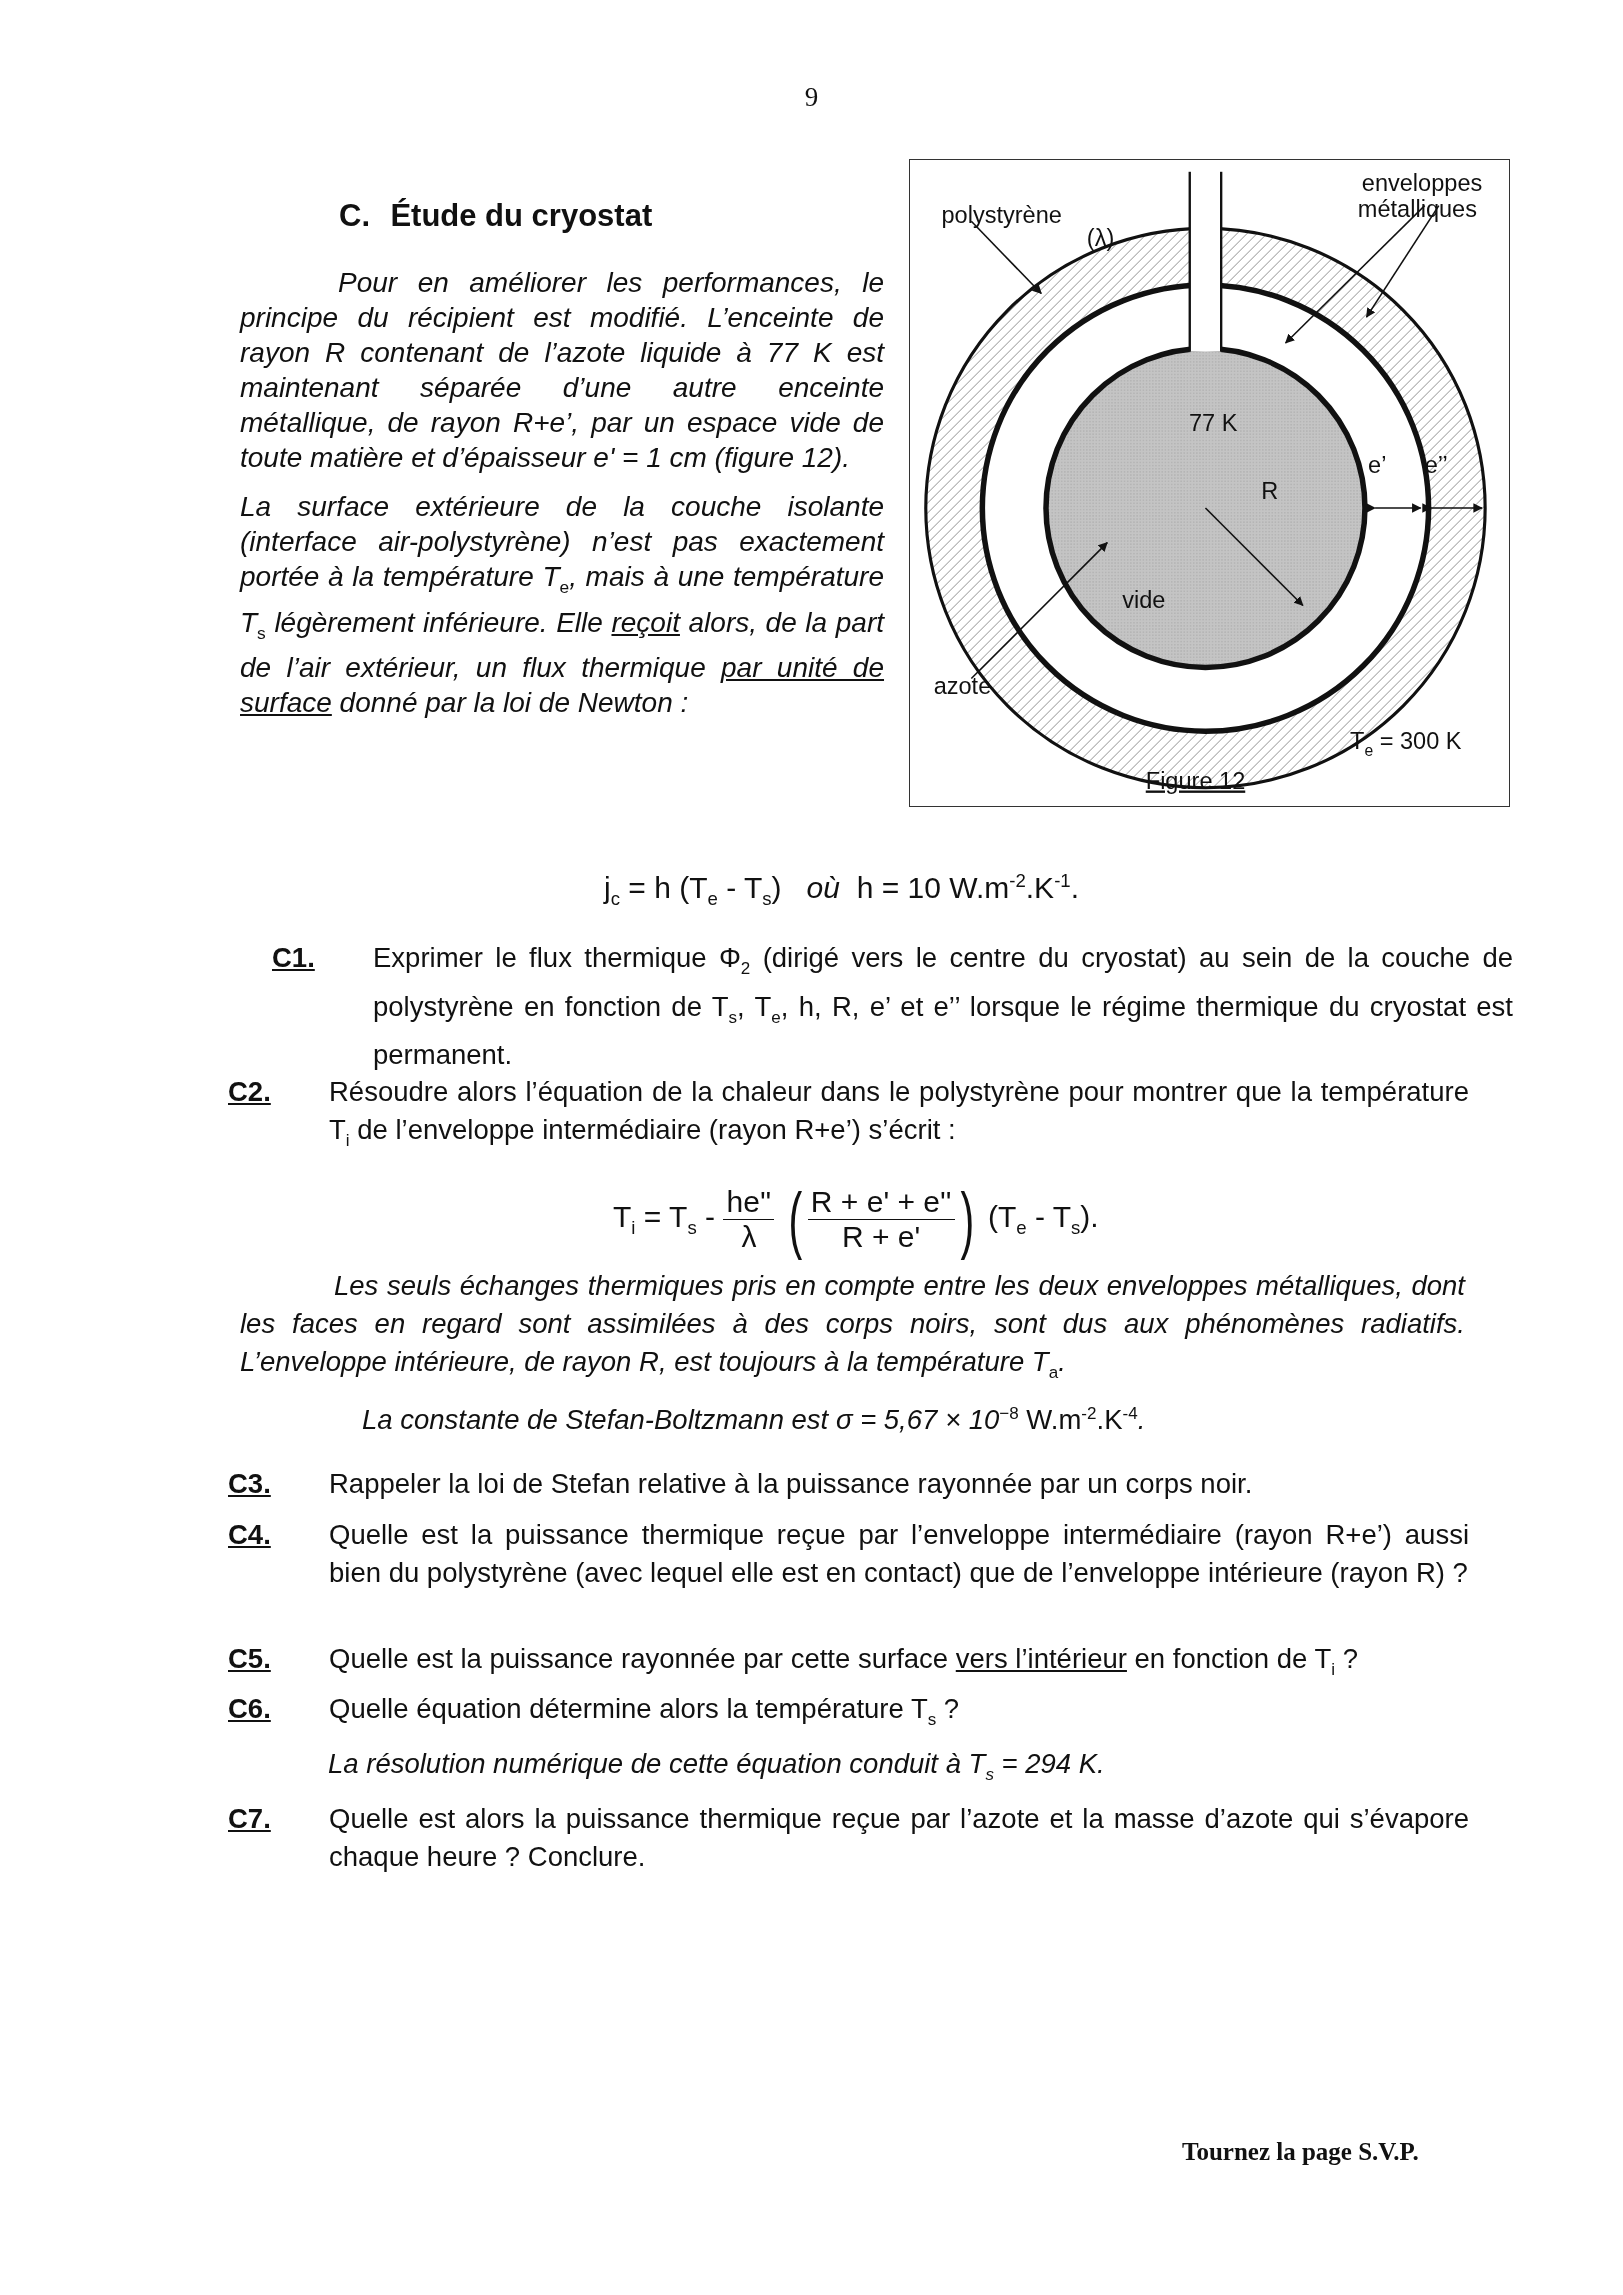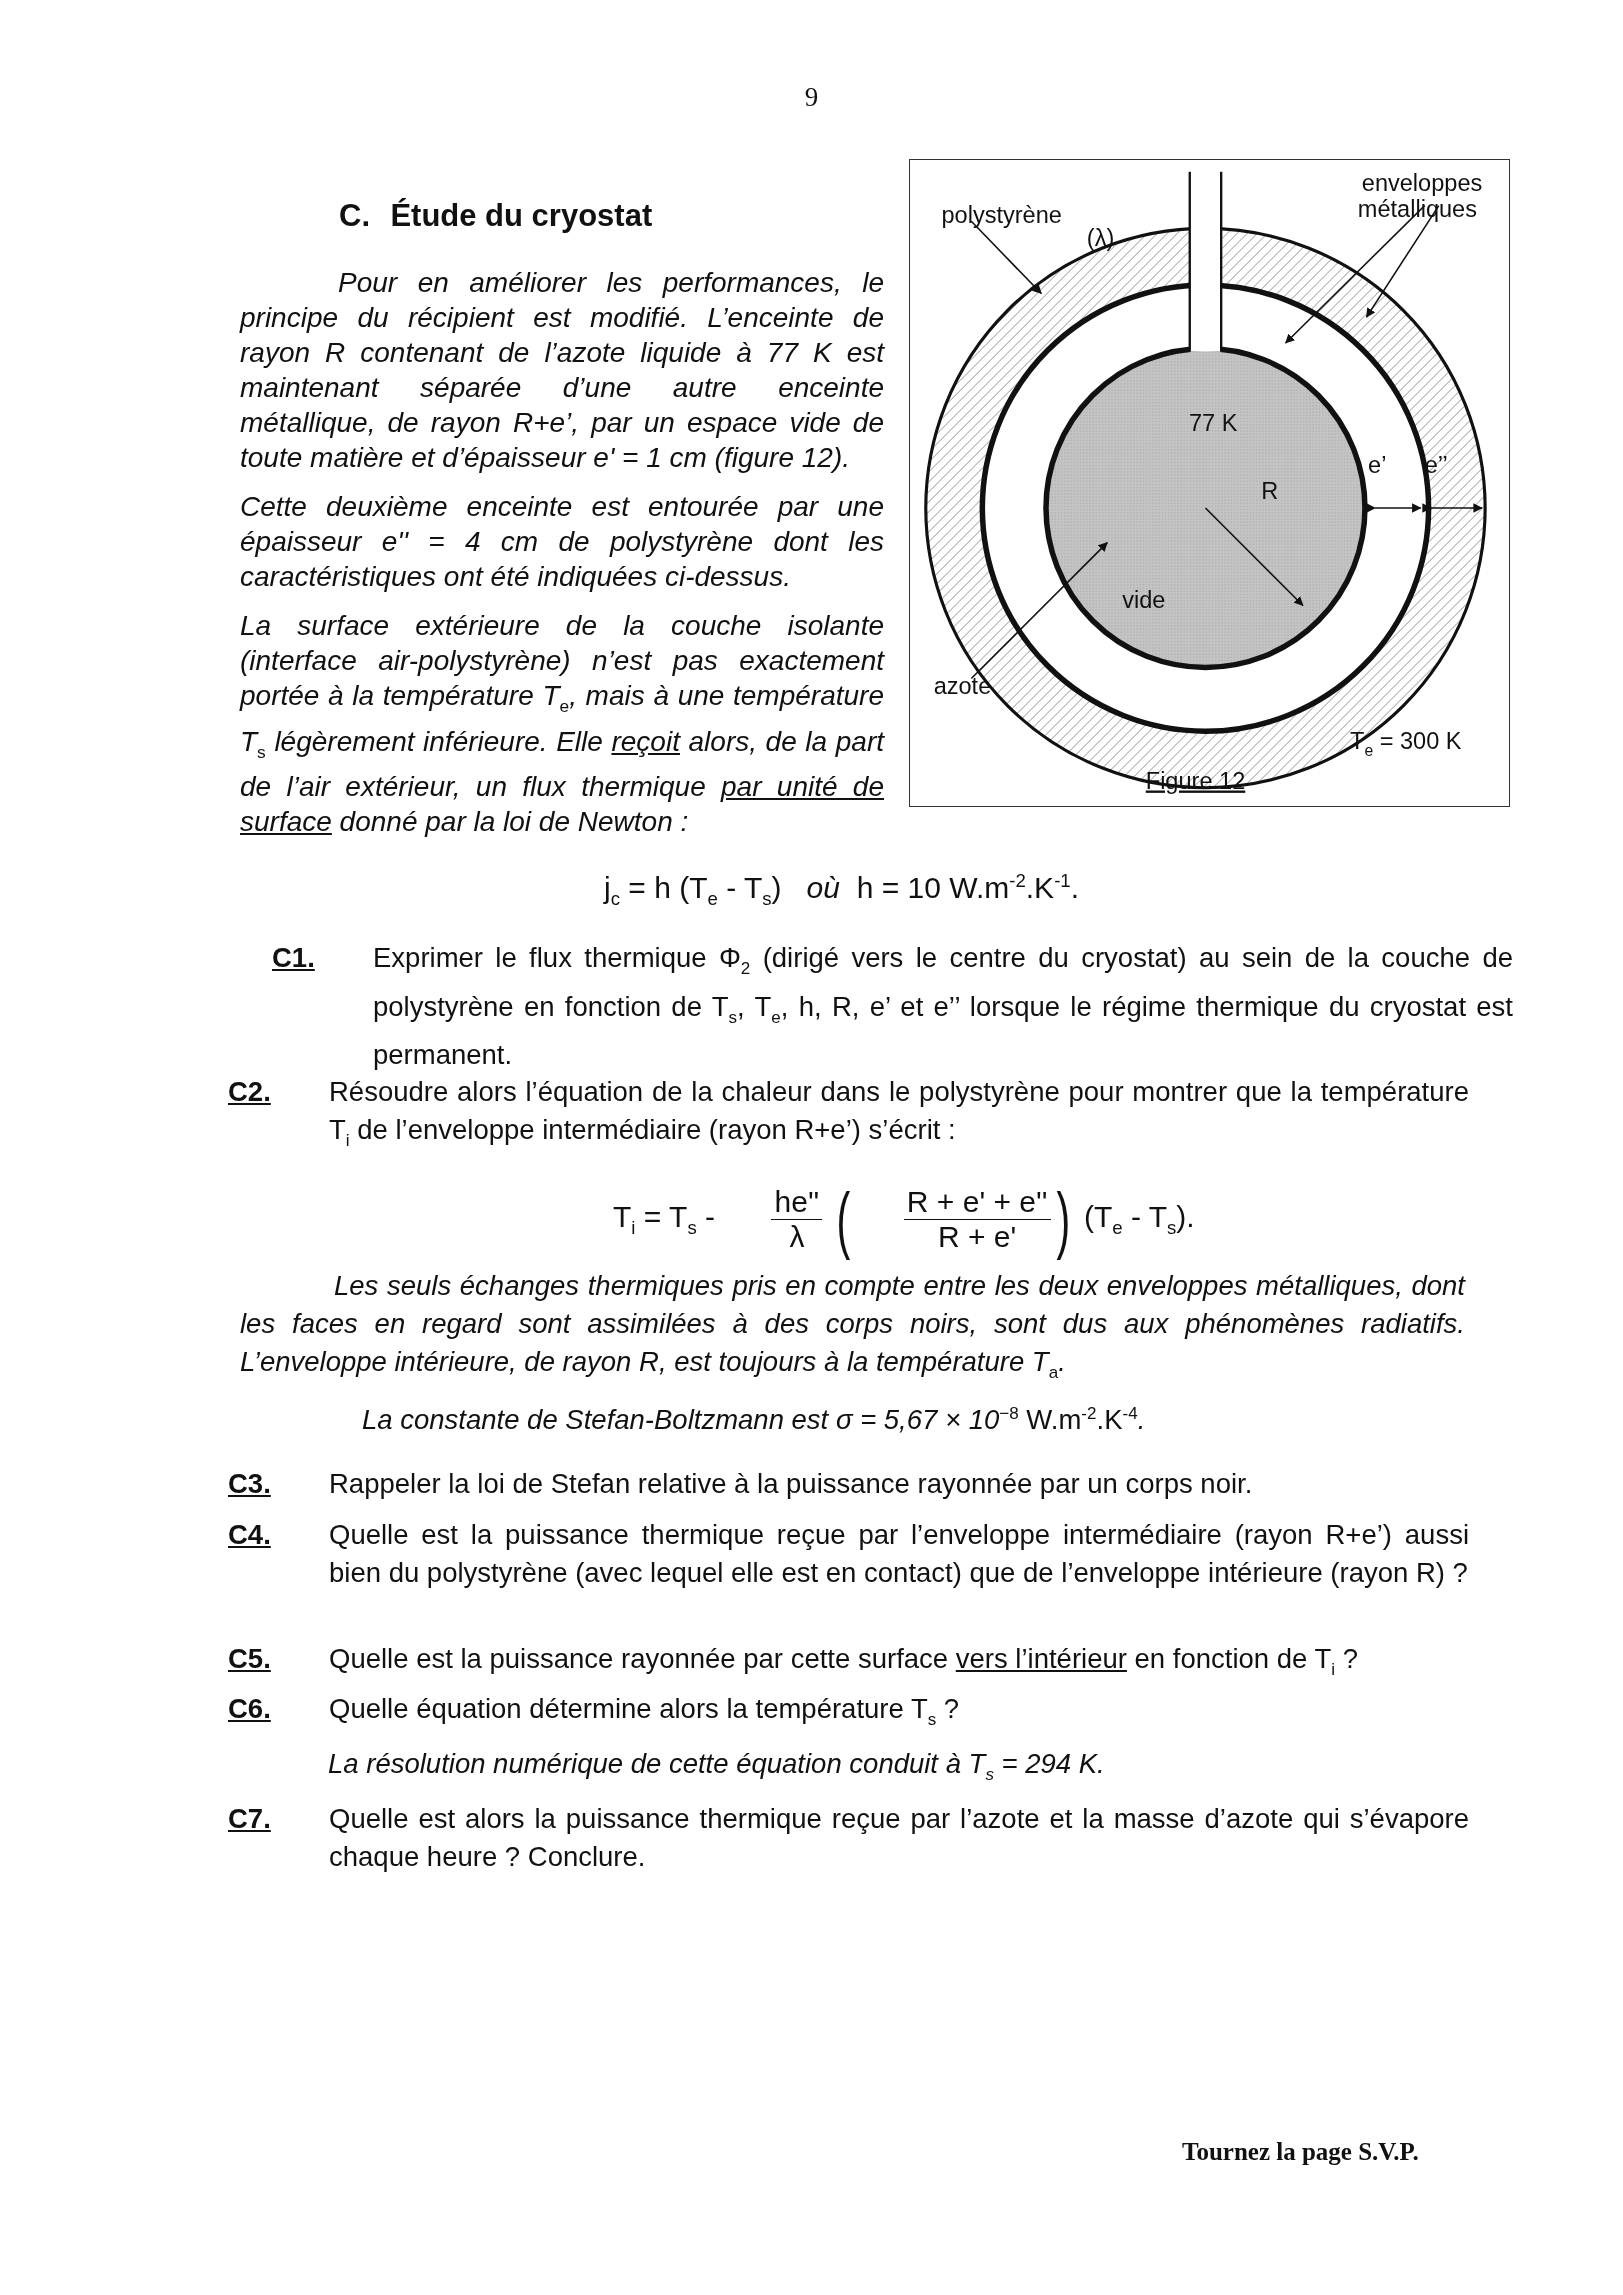--- a/index.html
+++ b/index.html
@@ -18,21 +18,21 @@
   .u { text-decoration: underline; }
   sub, sup { font-size: 62%; }
   .figure-box { left: 909px; top: 159px; width: 601px; height: 648px;
                 border: 1.6px solid #333; box-sizing: border-box; }
   .newton { left: 604px; top: 870px; font-size: 30px; }
   .q { left: 228px; width: 1241px; font-size: 27.5px; line-height: 38px; }
   .q .label { position: absolute; left: 0; top: 0; font-weight: bold;
               text-decoration: underline; }
   .q .text { margin-left: 101px; text-align: justify; }
   .formula { left: 613px; top: 1182px; font-size: 30px; height: 86px; }
-  .frac { display: inline-block; vertical-align: middle; text-align: center; margin-left: 48px; }
+  .frac { display: inline-block; vertical-align: middle; text-align: center; }
   .frac .num { display: block; border-bottom: 1.6px solid #111; padding: 0 3.1px; }
   .frac .den { display: block; padding: 0 3.1px; }
   .bigparen { display: inline-block; vertical-align: middle; font-size: 75px;
               font-weight: 100; transform: scaleX(0.55); line-height: 1; }
   .para-it { left: 240px; width: 1225px; font-size: 27.5px; line-height: 38px;
              font-style: italic; text-align: justify; }
   .note-it { font-size: 27.5px; font-style: italic; }
   .footer { left: 1182px; top: 2138px; font-family: "Liberation Serif", serif;
             font-size: 25px; font-weight: bold; }
 </style>
@@ -40,21 +40,20 @@
 <body>
 
 <div class="abs page-num">9</div>
 
 <div class="abs sec-title">
   <span class="letter">C.</span><span>Étude du cryostat</span>
 </div>
 
 <div class="abs intro" style="top:253px;">
   <p class="indent">Pour en améliorer les performances, le principe du récipient est modifié. L’enceinte de rayon R contenant de l’azote liquide à 77 K est maintenant séparée d’une autre enceinte métallique, de rayon R+e’, par un espace vide de toute matière et d’épaisseur e' = 1 cm (figure 12).</p>
-  <p>Cette deuxième enceinte est entourée par une épaisseur e'' = 4 cm de polystyrène dont les caractéristiques ont été indiquées ci-dessus.</p>
   <p><span>La surface extérieure de la couche isolante (interface air-polystyrène) n’est pas exactement portée à la température T</span><sub class="upright">e</sub><span>, mais à une température T</span><sub class="upright">s</sub><span> légèrement inférieure. Elle </span><span class="u">reçoit</span><span> alors, de la part de l’air extérieur, un flux thermique </span><span class="u">par unité de surface</span><span> donné par la loi de Newton :</span></p>
 </div>
 
 <div class="abs figure-box">
   <svg width="598" height="645" viewBox="0 0 761 821" xmlns="http://www.w3.org/2000/svg">
     <defs>
       <pattern id="hatch" patternUnits="userSpaceOnUse" width="9" height="9" patternTransform="rotate(45)">
         <rect width="9" height="9" fill="#ffffff"></rect>
         <line x1="0" y1="0" x2="0" y2="9" stroke="#9a9a9a" stroke-width="2"></line>
       </pattern>

